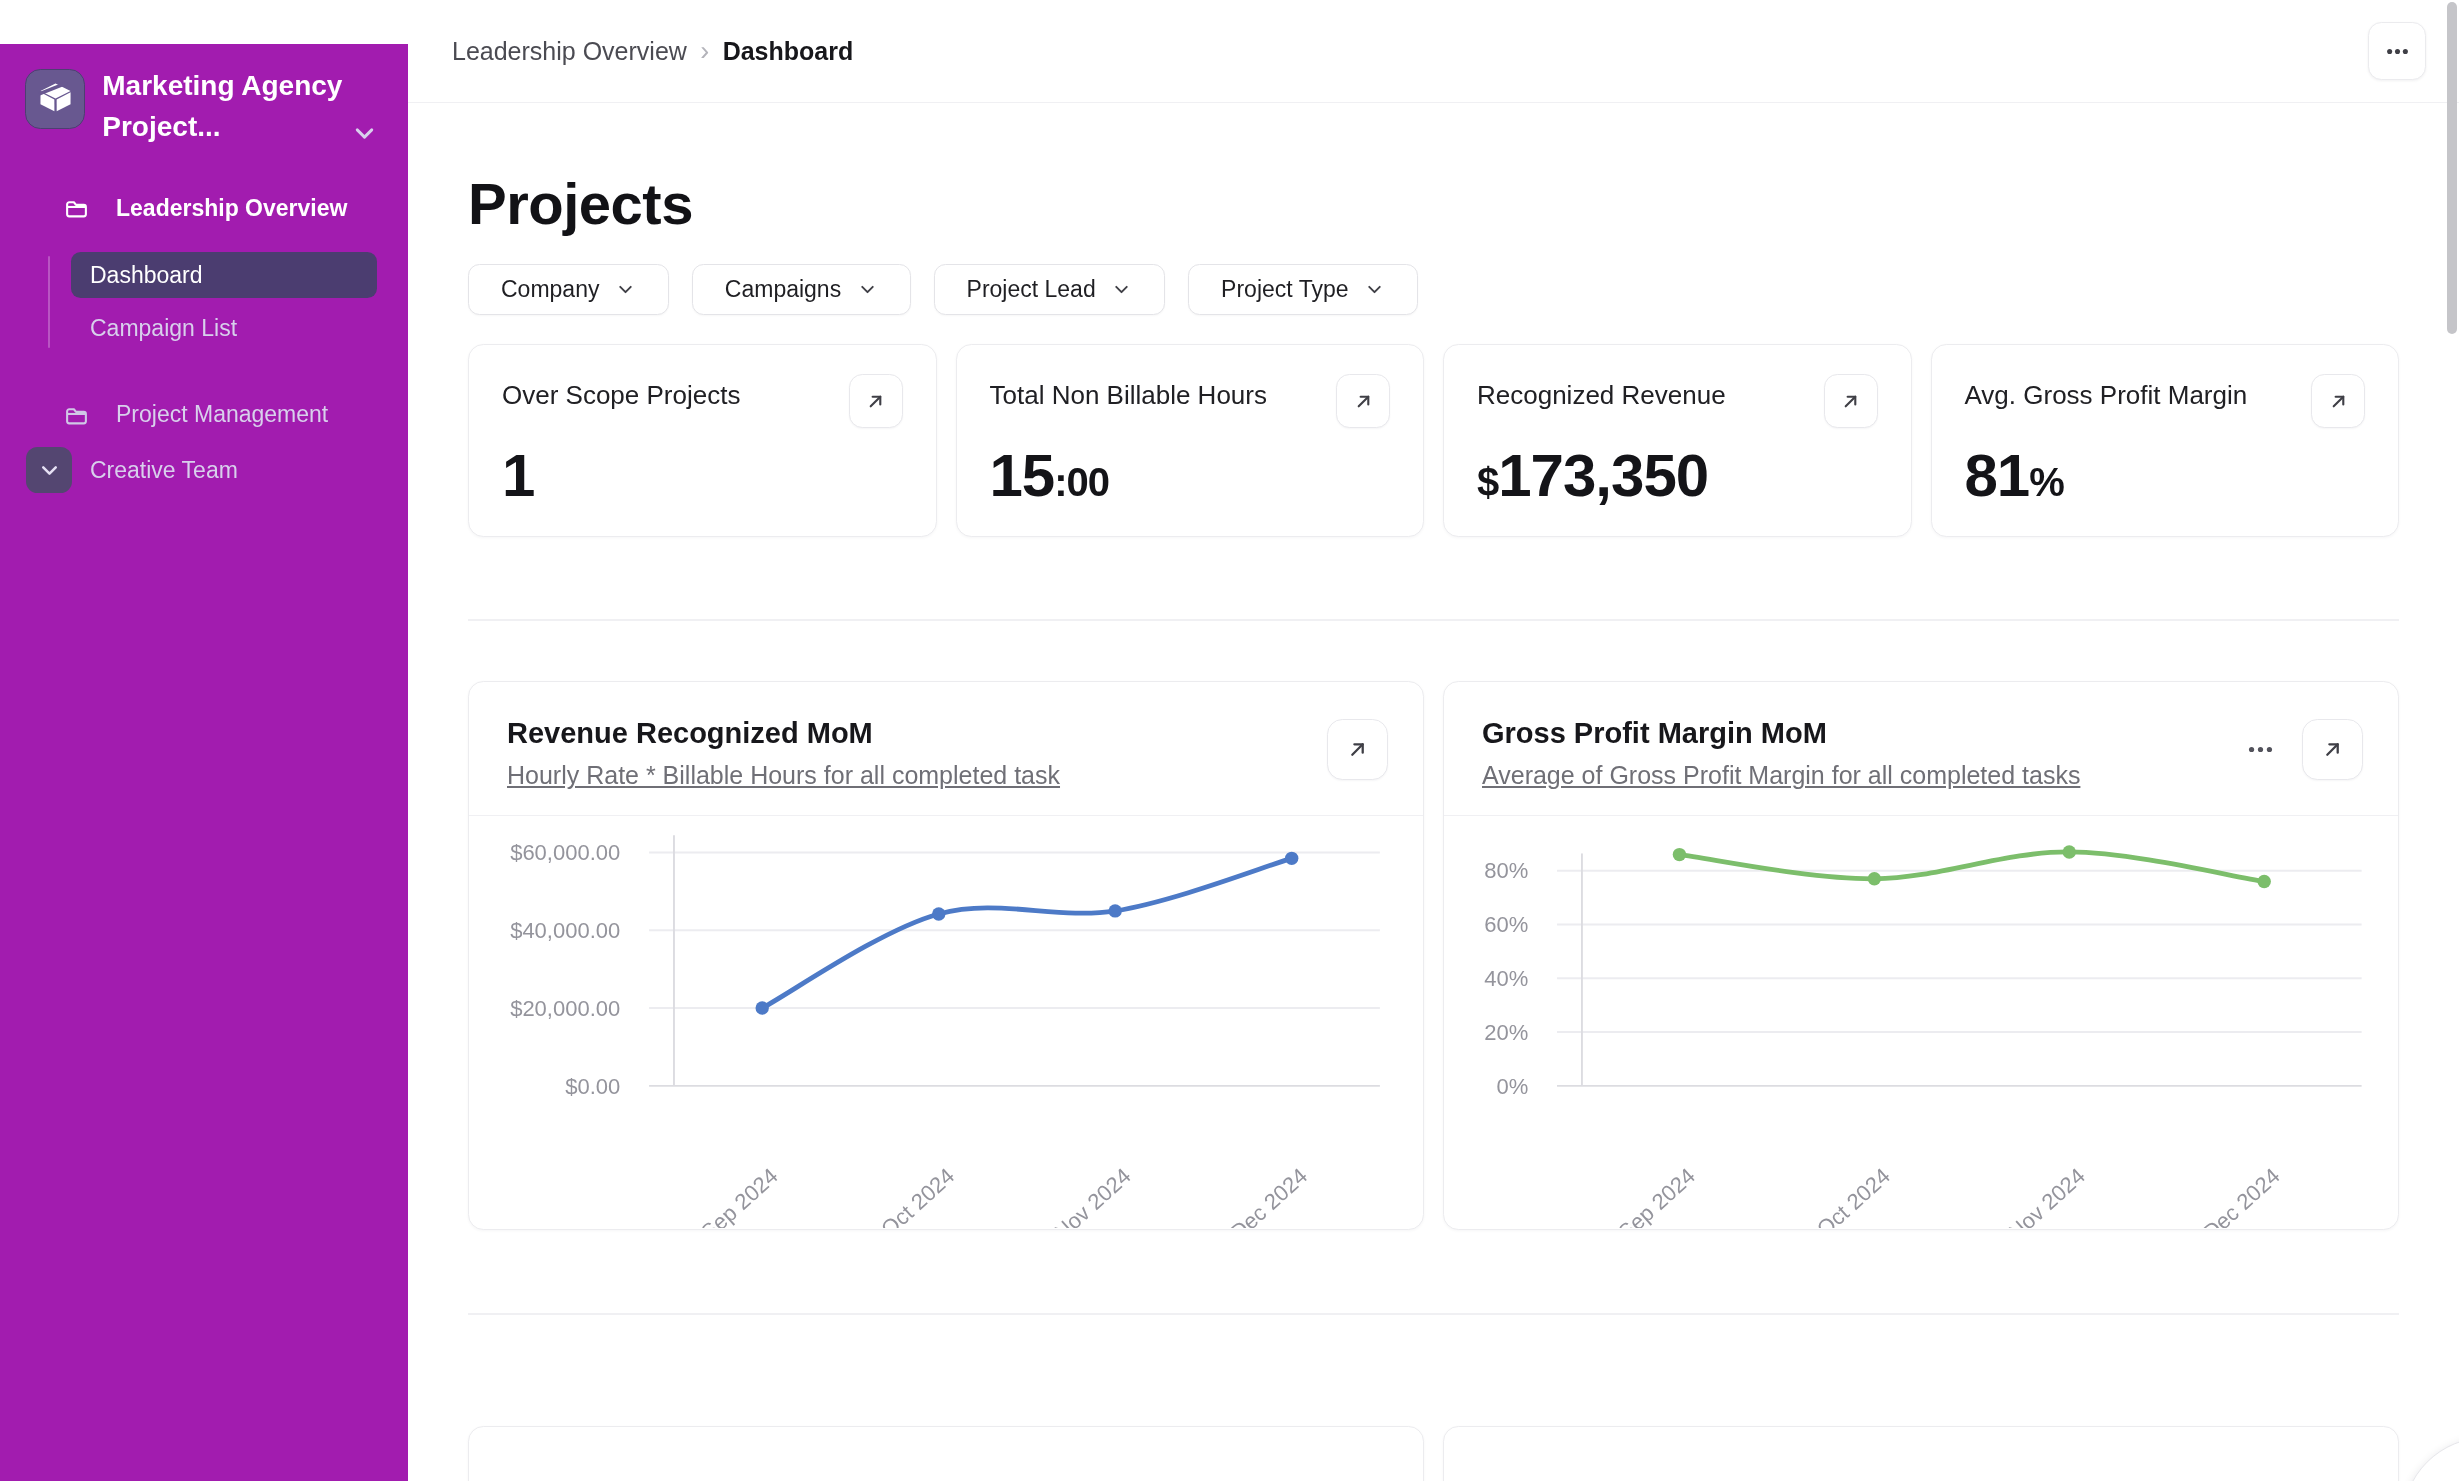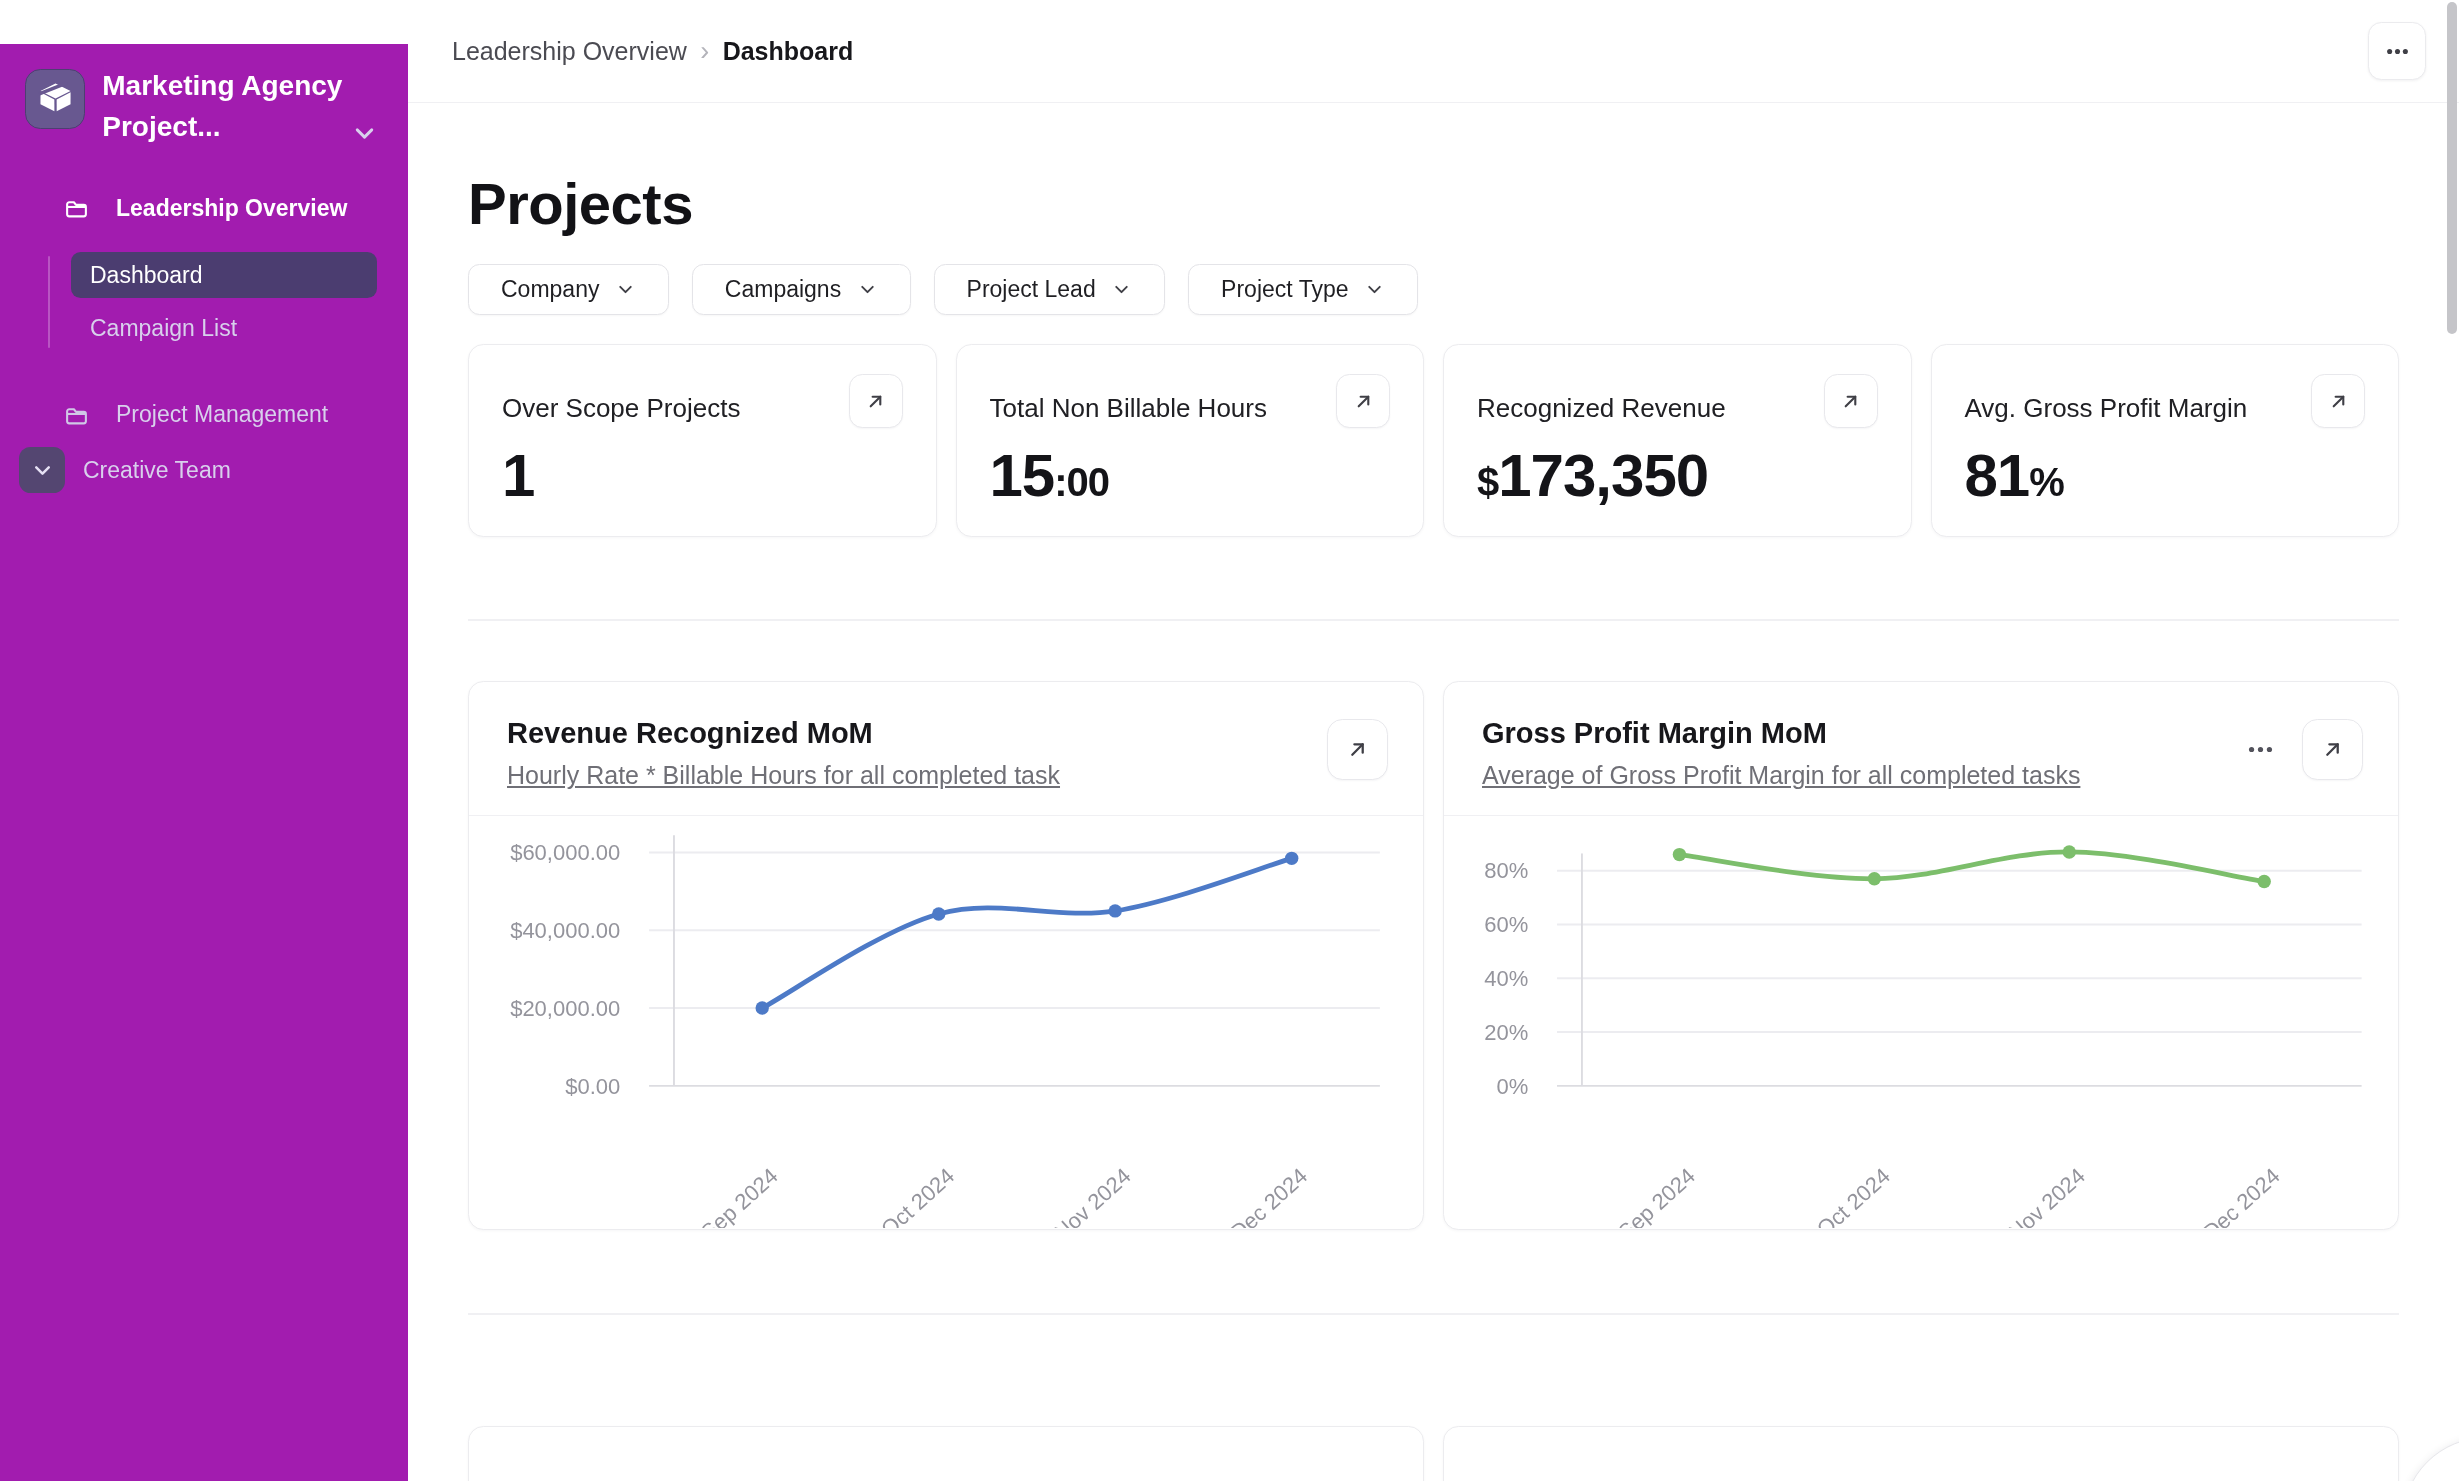--- a/index.html
+++ b/index.html
@@ -22,21 +22,21 @@
   .nav-children { position:relative; margin-top:23px; }
   .guide { position:absolute; left:48px; top:3.8px; bottom:3.8px; width:1.9px; background:rgba(255,255,255,0.25); border-radius:1px; }
   .child { margin-left:71px; width:306px; height:46px; display:flex; align-items:center;
     padding-left:19px; font-size:23px; color:#d8d0ec; border-radius:9.6px; cursor:pointer; }
   .child.active { background:#4b3d70; color:#fff; font-weight:500; }
   .child + .child { margin-top:7.7px; }
   .group-gap { margin-top:42px; }
   .row-gap { margin-top:13.4px; }
   .chevbox { width:46px; height:46px; border-radius:11.5px; background:#544671; display:flex;
     align-items:center; justify-content:center; margin-left:25px; flex:none; cursor:pointer; }
-  .nav-item.with-box { padding-left:1px;align-items:center; }
+  .nav-item.with-box { padding-left:8px;align-items:center; }
   .nav-item.with-box span { margin-left:18px; }
 
   
   .main { flex:1; display:flex; flex-direction:column; background:#fff; position:relative; }
   .topbar { height:103px; display:flex; align-items:center; justify-content:space-between;
     padding:0 33px 0 44px; border-bottom:1.9px solid #f0f0f3; flex:none; }
   .breadcrumb { display:flex; align-items:center; gap:13.4px; font-size:25px; }
   .crumb-parent { color:#4b4b52; cursor:pointer; }
   .crumb-sep { color:#b3b3ba; font-size:27px; }
   .crumb-current { color:#17171b; font-weight:700; }
@@ -49,21 +49,21 @@
 
   .filters { display:flex; gap:23px; margin-top:27px; }
   .pill { height:51px; background:#fff; border:1.9px solid #e4e4e8; border-radius:11.5px; display:inline-flex;
     align-items:center; gap:15.4px; padding:0 32px; font-size:23px; color:#1f1f23; cursor:pointer;
     box-shadow:0 1px 1.9px rgba(16,24,40,.03); }
 
   .kpis { display:flex; gap:19px; margin-top:29px; }
   .kpi { flex:1; height:193px; background:#fff; border:1.9px solid #ececef; border-radius:15.4px;
     padding:29px 33px; box-shadow:0 1px 2.9px rgba(16,24,40,.04); position:relative; }
   .kpi-head { display:flex; justify-content:space-between; align-items:flex-start; }
-  .kpi-label { font-size:26px; font-weight:500; color:#202024; margin-top:19px; }
+  .kpi-label { font-size:26px; font-weight:500; color:#202024; margin-top:6px; }
   .minibtn { background:#fff; border:1.9px solid #e8e8ec; border-radius:13.4px; width:54px; height:54px;
     display:flex; align-items:center; justify-content:center; cursor:pointer;
     box-shadow:0 1px 1.9px rgba(16,24,40,.04); flex:none; }
   .kpi-value { margin-top:13.4px; color:#141418; letter-spacing:-1px; }
   .kpi-value .big { font-size:60px; font-weight:700; }
   .kpi-value .small { font-size:40px; font-weight:700; }
 
   .divider { border:none; height:1.9px; background:#f0f0f3; margin-top:82px; }
   .divider2 { border:none; height:1.9px; background:#f0f0f3; margin-top:83px; }
 

